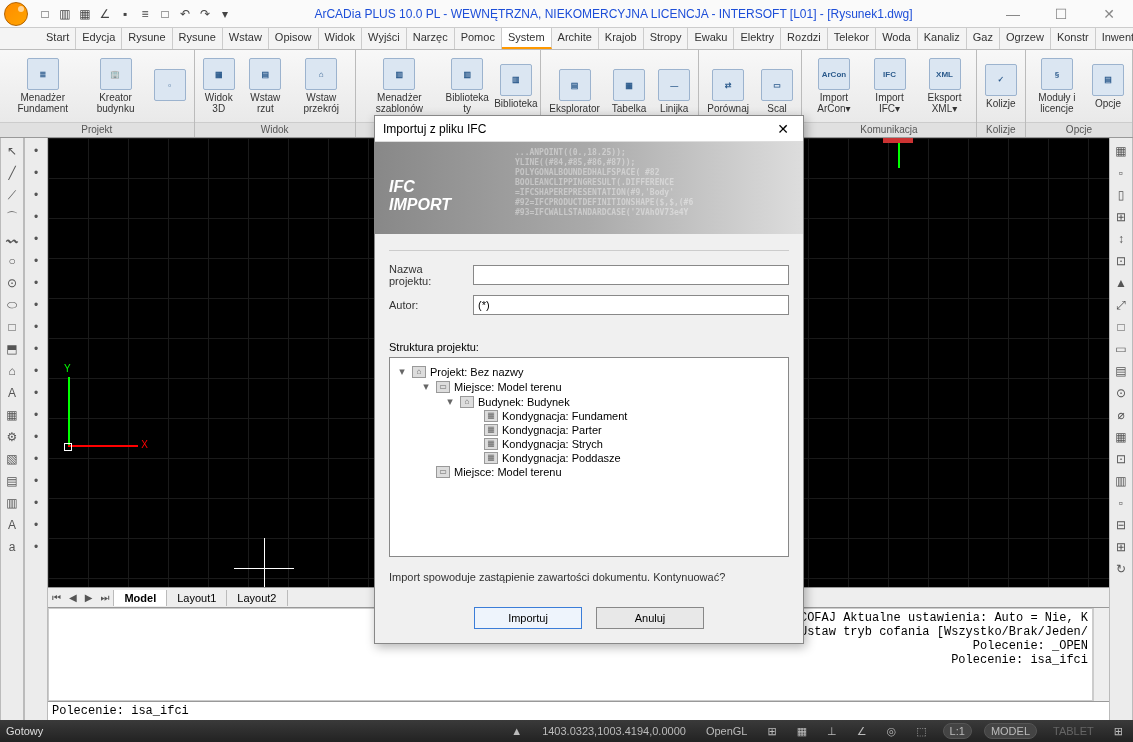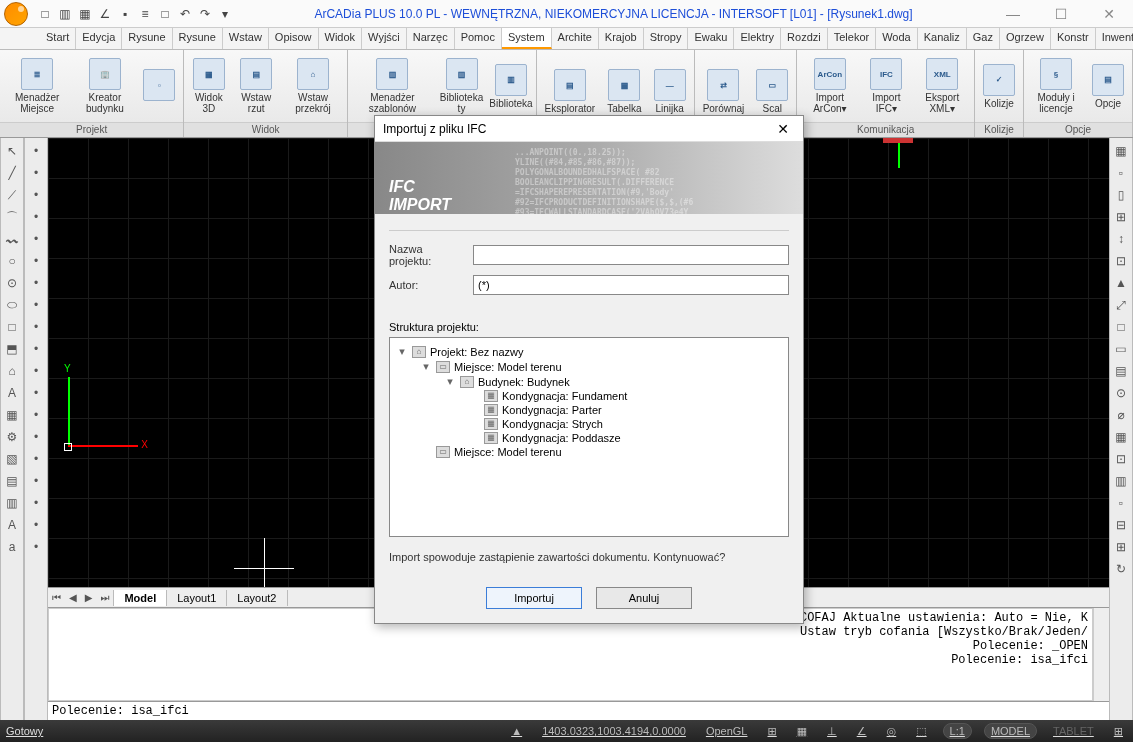--- a/index.html
+++ b/index.html
@@ -52,51 +52,51 @@
 .layout-tabs .nav span { padding: 2px 4px; cursor: pointer; font-size: 10px; color: #555; }
 .layout-tabs .ltab { padding: 2px 10px; border-right: 1px solid #bbb; cursor: pointer; font-size: 11px; }
 .layout-tabs .ltab.active { background: #fff; font-weight: bold; }
 
 .command-area { height: 94px; background: #fff; border-top: 1px solid #999; display: flex; }
 .command-area .log { flex: 1; padding: 2px 4px; font-family: "Courier New", monospace; font-size: 12px; line-height: 14px; white-space: pre; overflow: hidden; border: 1px solid #ccc; text-align: right; }
 .command-area .scroll { width: 16px; background: #eee; border-left: 1px solid #ccc; }
 .cmd-input { display: flex; border-top: 1px solid #999; }
 .cmd-input input { flex: 1; border: none; padding: 2px 4px; font-family: "Courier New", monospace; font-size: 12px; outline: none; }
 
-.statusbar { position: absolute; bottom: 0; left: 0; right: 0; height: 22px; background: linear-gradient(#3a3a3a, #222); color: #ddd; display: flex; align-items: center; font-size: 11px; padding: 0 6px; gap: 12px; text-decoration: underline; }
+.statusbar { position: absolute; bottom: 0; left: 0; right: 0; height: 22px; background: linear-gradient(#3a3a3a, #222); color: #ddd; display: flex; align-items: center; font-size: 11px; padding: 0 6px; gap: 12px; }
 .statusbar .spacer { flex: 1; }
 .statusbar .cell { padding: 0 4px; color: #bbb; cursor: pointer; }
 .statusbar .btn-cell { padding: 1px 6px; border: 1px solid #555; border-radius: 8px; background: #444; }
 
 
 .dialog { position: absolute; left: 374px; top: 115px; width: 430px; background: #f0f0f0; border: 1px solid #888; box-shadow: 2px 3px 10px rgba(0,0,0,0.3); }
 .dialog-title { height: 26px; display: flex; align-items: center; padding: 0 8px; background: #fff; border-bottom: 1px solid #ddd; }
 .dialog-title .t { flex: 1; font-size: 12px; }
 .dialog-title .close { width: 24px; height: 20px; display: inline-flex; align-items: center; justify-content: center; cursor: pointer; font-size: 14px; }
-.dialog-banner { height: 72px; background: linear-gradient(90deg, #888 0%, #aaa 50%, #ddd 100%); position: relative; color: #fff; font-weight: bold; overflow: hidden; }
+.dialog-banner { height: 92px; background: linear-gradient(90deg, #888 0%, #aaa 50%, #ddd 100%); position: relative; color: #fff; font-weight: bold; overflow: hidden; }
 .dialog-banner .bgcode { position: absolute; left: 140px; top: 6px; font-size: 8px; line-height: 10px; color: rgba(255,255,255,0.4); font-family: monospace; white-space: pre; }
 .dialog-banner .ifc { position: absolute; left: 14px; top: 36px; font-size: 16px; font-style: italic; }
 .dialog-banner .imp { position: absolute; left: 14px; top: 54px; font-size: 16px; font-style: italic; }
 .dialog-body { padding: 10px 14px; }
 .form-row { display: flex; align-items: center; margin-bottom: 8px; gap: 6px; }
 .form-row label { width: 78px; font-size: 11px; color: #333; }
 .form-row input[type=text] { flex: 1; height: 20px; border: 1px solid #888; padding: 0 4px; font-size: 11px; background: #fff; }
 .form-row button { height: 22px; padding: 0 10px; border: 1px solid #888; background: #e8e8e8; cursor: pointer; font-size: 11px; }
 .sep { height: 1px; background: #ccc; margin: 6px 0 12px; }
 .tree { border: 1px solid #888; background: #fff; height: 200px; padding: 6px; overflow: auto; font-size: 11px; }
 .tree-row { display: flex; align-items: center; gap: 4px; padding: 1px 0; }
 .tree .t0 { padding-left: 0px; }
 .tree .t1 { padding-left: 24px; }
 .tree .t2 { padding-left: 48px; }
 .tree .t3 { padding-left: 72px; }
 .tree .exp { width: 12px; display:inline-block; text-align:center; cursor:pointer; color:#666; }
 .tree .ticon { width: 14px; height: 12px; display:inline-block; background:#ddd; border:1px solid #999; font-size:8px; text-align:center; line-height:10px; color:#666; }
 .warn { font-size: 11px; color: #333; margin: 14px 0 10px; }
 .dialog-buttons { display: flex; justify-content: center; gap: 14px; padding: 4px 0 14px; }
-.dialog-buttons button { width: 96px; height: 22px; border: 1px solid #888; background: #e8e8e8; cursor: pointer; font-size: 11px; }
+.dialog-buttons button { width: 108px; height: 22px; border: 1px solid #888; background: #e8e8e8; cursor: pointer; font-size: 11px; }
 .dialog-buttons button.primary { border: 1px solid #3b7dd8; background: #eef4fc; }
 </style>
 </head>
 <body>
 
 <div class="titlebar">
   <div class="logo"></div>
   <div class="qat" id="qat">
       <span>□</span>
       <span>▥</span>
@@ -143,21 +143,21 @@
     <div class="tab">Konstr</div>
     <div class="tab">Inwent</div>
   </div>
 
 <div class="ribbon" id="ribbon">
     <div class="ribbon-group">
       <div class="ribbon-buttons">
         <div class="ribbon-btn">
           <div class="icon">≣</div>
           <div class="label">Menadżer
-Miejsce</div>
+Fundament</div>
         </div>
         <div class="ribbon-btn">
           <div class="icon">🏢</div>
           <div class="label">Kreator
 budynku</div>
         </div>
         <div class="ribbon-btn">
           <div class="icon">▫</div>
         </div>
       </div>

